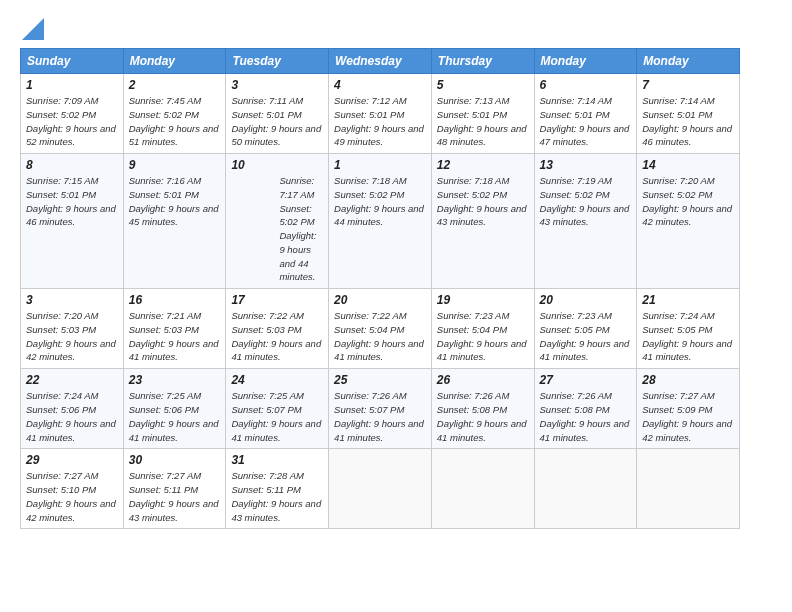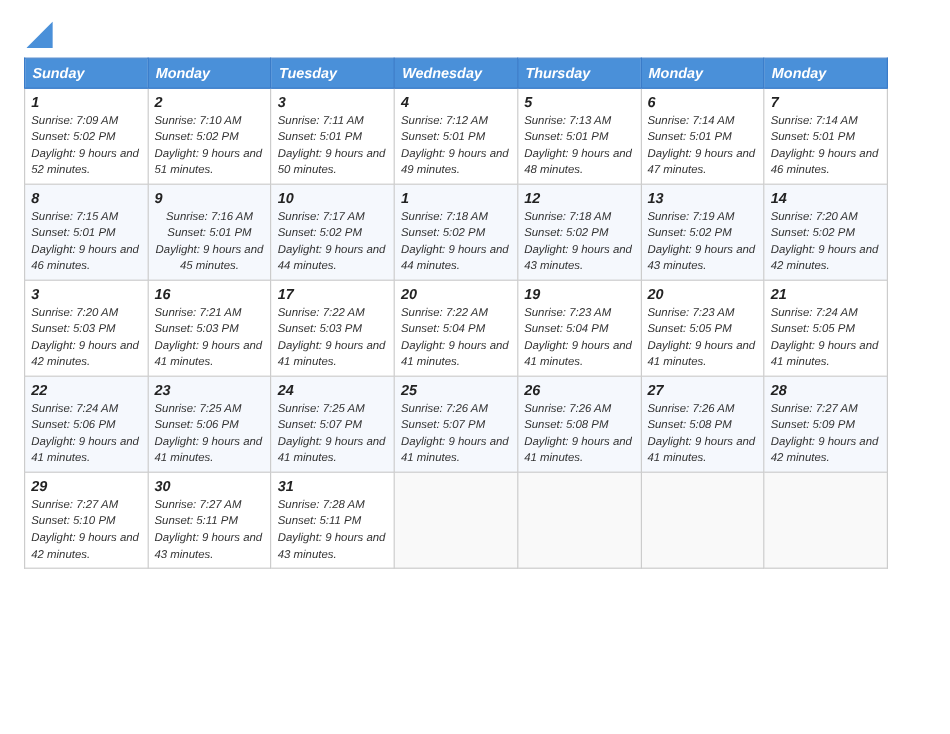--- a/index.html
+++ b/index.html
@@ -114,21 +114,21 @@
     <tbody id="calendar-body">
         <tr>
           <td>
             <span class="day-num">1</span>
             <div class="day-info" style="white-space: pre-line;">Sunrise: 7:09 AM
 Sunset: 5:02 PM
 Daylight: 9 hours and 52 minutes.</div>
           </td>
           <td>
             <span class="day-num">2</span>
-            <div class="day-info" style="white-space: pre-line;">Sunrise: 7:10 AM
+            <div class="day-info" style="white-space: pre-line;">Sunrise: 7:45 AM
 Sunset: 5:02 PM
 Daylight: 9 hours and 51 minutes.</div>
           </td>
           <td>
             <span class="day-num">3</span>
             <div class="day-info" style="white-space: pre-line;">Sunrise: 7:11 AM
 Sunset: 5:01 PM
 Daylight: 9 hours and 50 minutes.</div>
           </td>
           <td>
@@ -158,27 +158,27 @@
         </tr>
         <tr>
           <td>
             <span class="day-num">8</span>
             <div class="day-info" style="white-space: pre-line;">Sunrise: 7:15 AM
 Sunset: 5:01 PM
 Daylight: 9 hours and 46 minutes.</div>
           </td>
           <td>
             <span class="day-num">9</span>
-            <div class="day-info" style="white-space: pre-line; text-align: center;">Sunrise: 7:16 AM
+            <div class="day-info" style="white-space: pre-line;">Sunrise: 7:16 AM
 Sunset: 5:01 PM
 Daylight: 9 hours and 45 minutes.</div>
           </td>
           <td>
             <span class="day-num">10</span>
-            <div class="day-info" style="white-space: pre-line;">Sunrise: 7:17 AM
+            <div class="day-info" style="white-space: pre-line; margin-left: 48px;">Sunrise: 7:17 AM
 Sunset: 5:02 PM
 Daylight: 9 hours and 44 minutes.</div>
           </td>
           <td>
             <span class="day-num">1</span>
             <div class="day-info" style="white-space: pre-line;">Sunrise: 7:18 AM
 Sunset: 5:02 PM
 Daylight: 9 hours and 44 minutes.</div>
           </td>
           <td>

